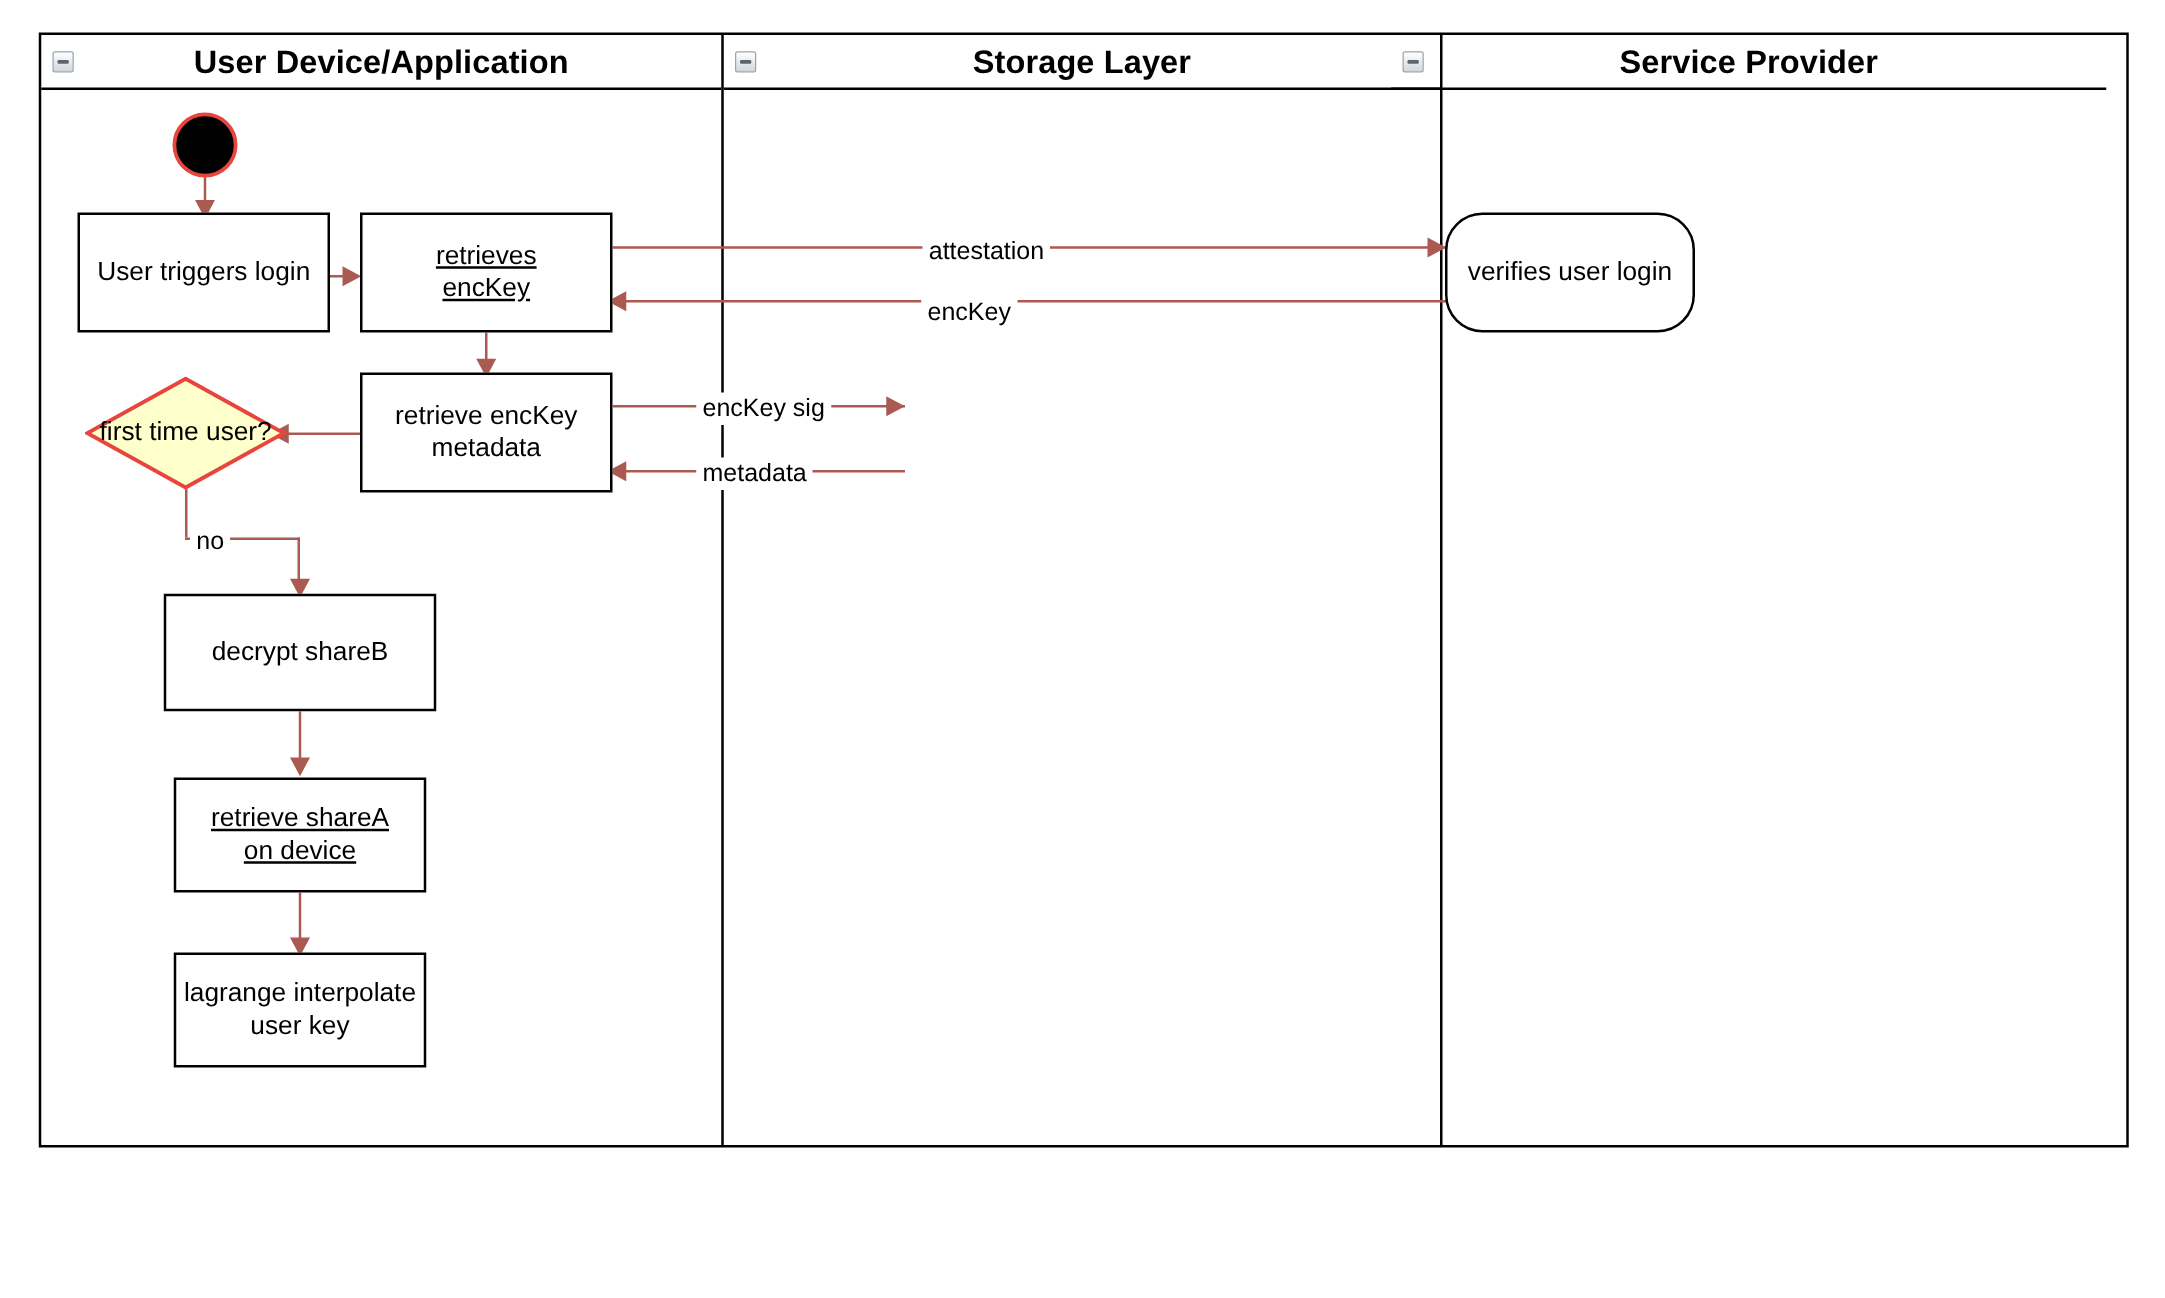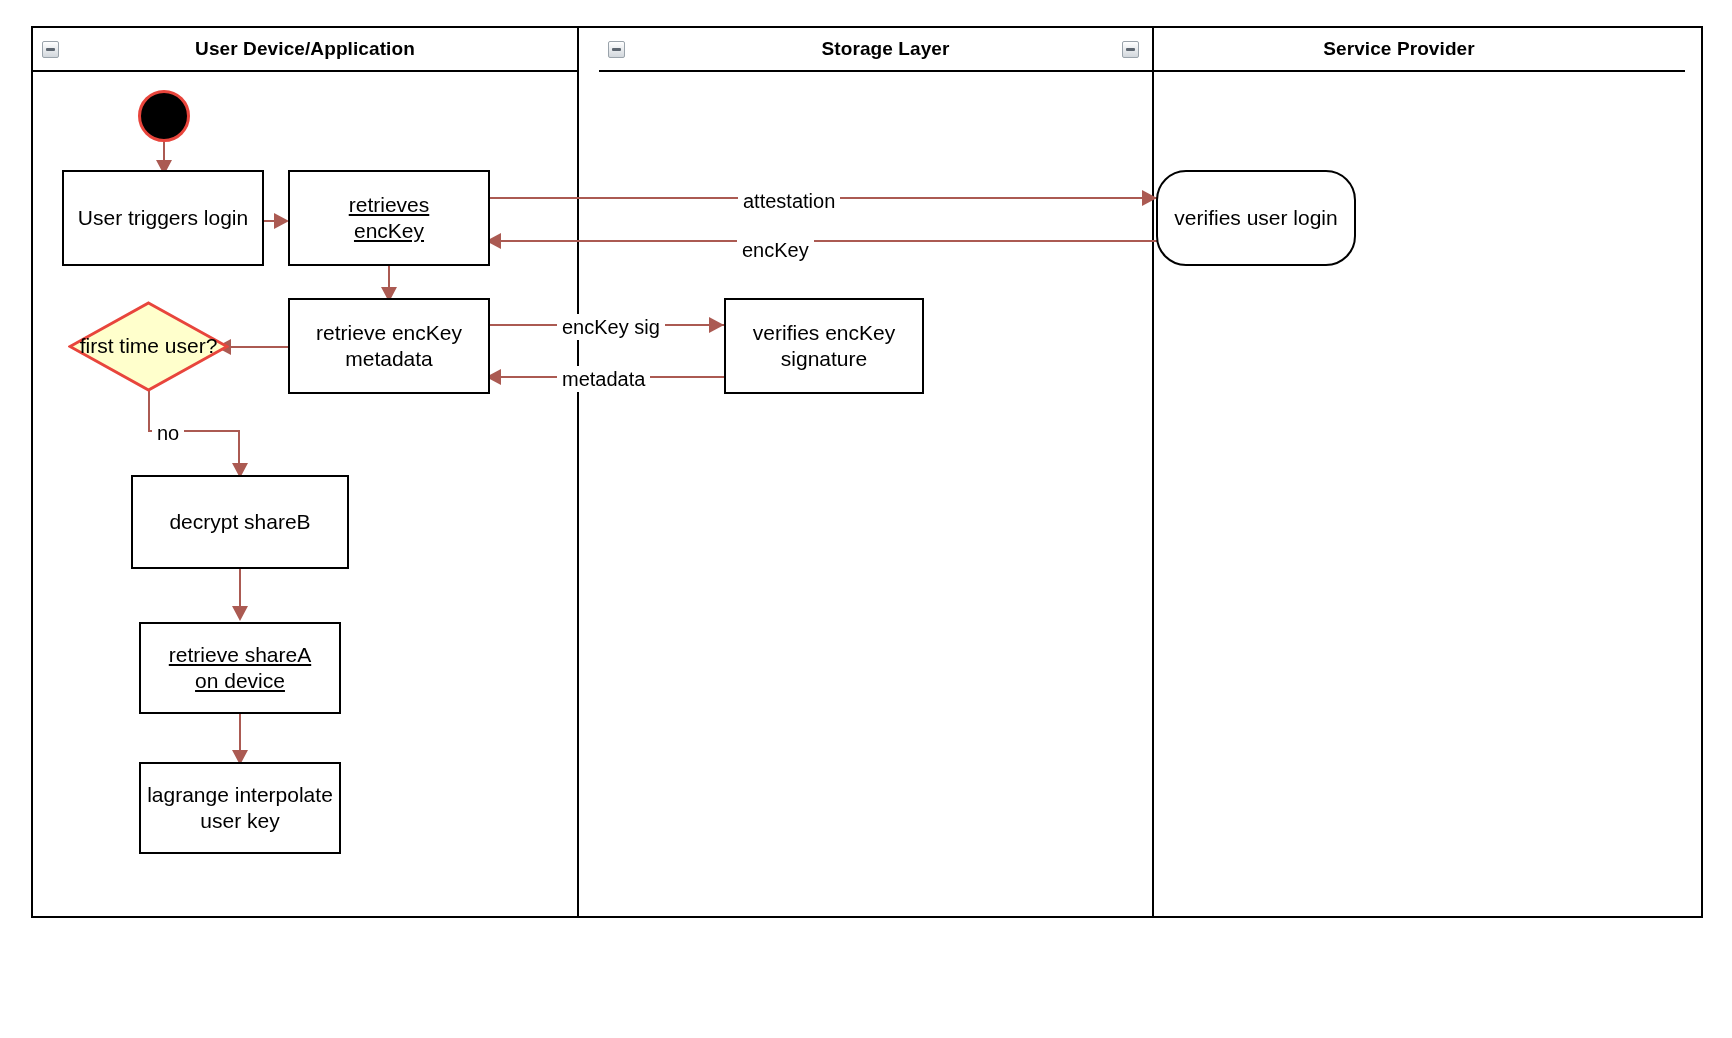--- a/index.html
+++ b/index.html
@@ -45,21 +45,21 @@
     position: absolute;
     top: 0;
     height: 44px;
     box-sizing: border-box;
     border-bottom: 2px solid #000000;
     display: flex;
     align-items: center;
     justify-content: center;
   }
   .lane-title {
-    font-size: 19px;
+    font-size: 26px;
     font-weight: bold;
     color: #000000;
     letter-spacing: .1px;
     text-align: center;
     white-space: nowrap;
   }
   .collapse-icon {
     position: absolute;
     left: 9px;
     top: 13px;
@@ -179,21 +179,21 @@
     <div class="lane" style="left:0px; width:544px;"></div>
     <div class="lane" style="left:546px; width:573px;"></div>
     <div class="lane" style="left:1121px; width:547px;"></div>
 
     <div class="lane-header" style="left:0px; width:544px;">
       <div class="collapse-icon">
           <i></i>
         </div>
       <div class="lane-title">User Device/Application</div>
     </div>
-    <div class="lane-header" style="left:546px; width:573px;margin-left:20px;">
+    <div class="lane-header" style="left:546px; width:573px;">
       <div class="collapse-icon">
           <i></i>
         </div>
       <div class="lane-title">Storage Layer</div>
     </div>
     <div class="lane-header" style="left:1080px; width:572px;">
       <div class="collapse-icon">
           <i></i>
         </div>
       <div class="lane-title">Service Provider</div>
@@ -286,24 +286,18 @@
     </div>
   </div>
 
   <div class="node" style="left:139px; top:762px; width:202px; height:92px;">
     <div>
       <span>lagrange interpolate</span>
       <span>user key</span>
     </div>
   </div>
 
-  <div class="node" style="left:724px; top:298px; width:200px; height:96px;">
-    <div>
-      <span>verifies encKey</span>
-      <span>signature</span>
-    </div>
-  </div>
 
   <div class="node" style="left:1156px; top:170px; width:200px; height:96px;border-radius:30px;">
     <span>verifies user login</span>
   </div>
 
 </div>
 
 </body></html>

